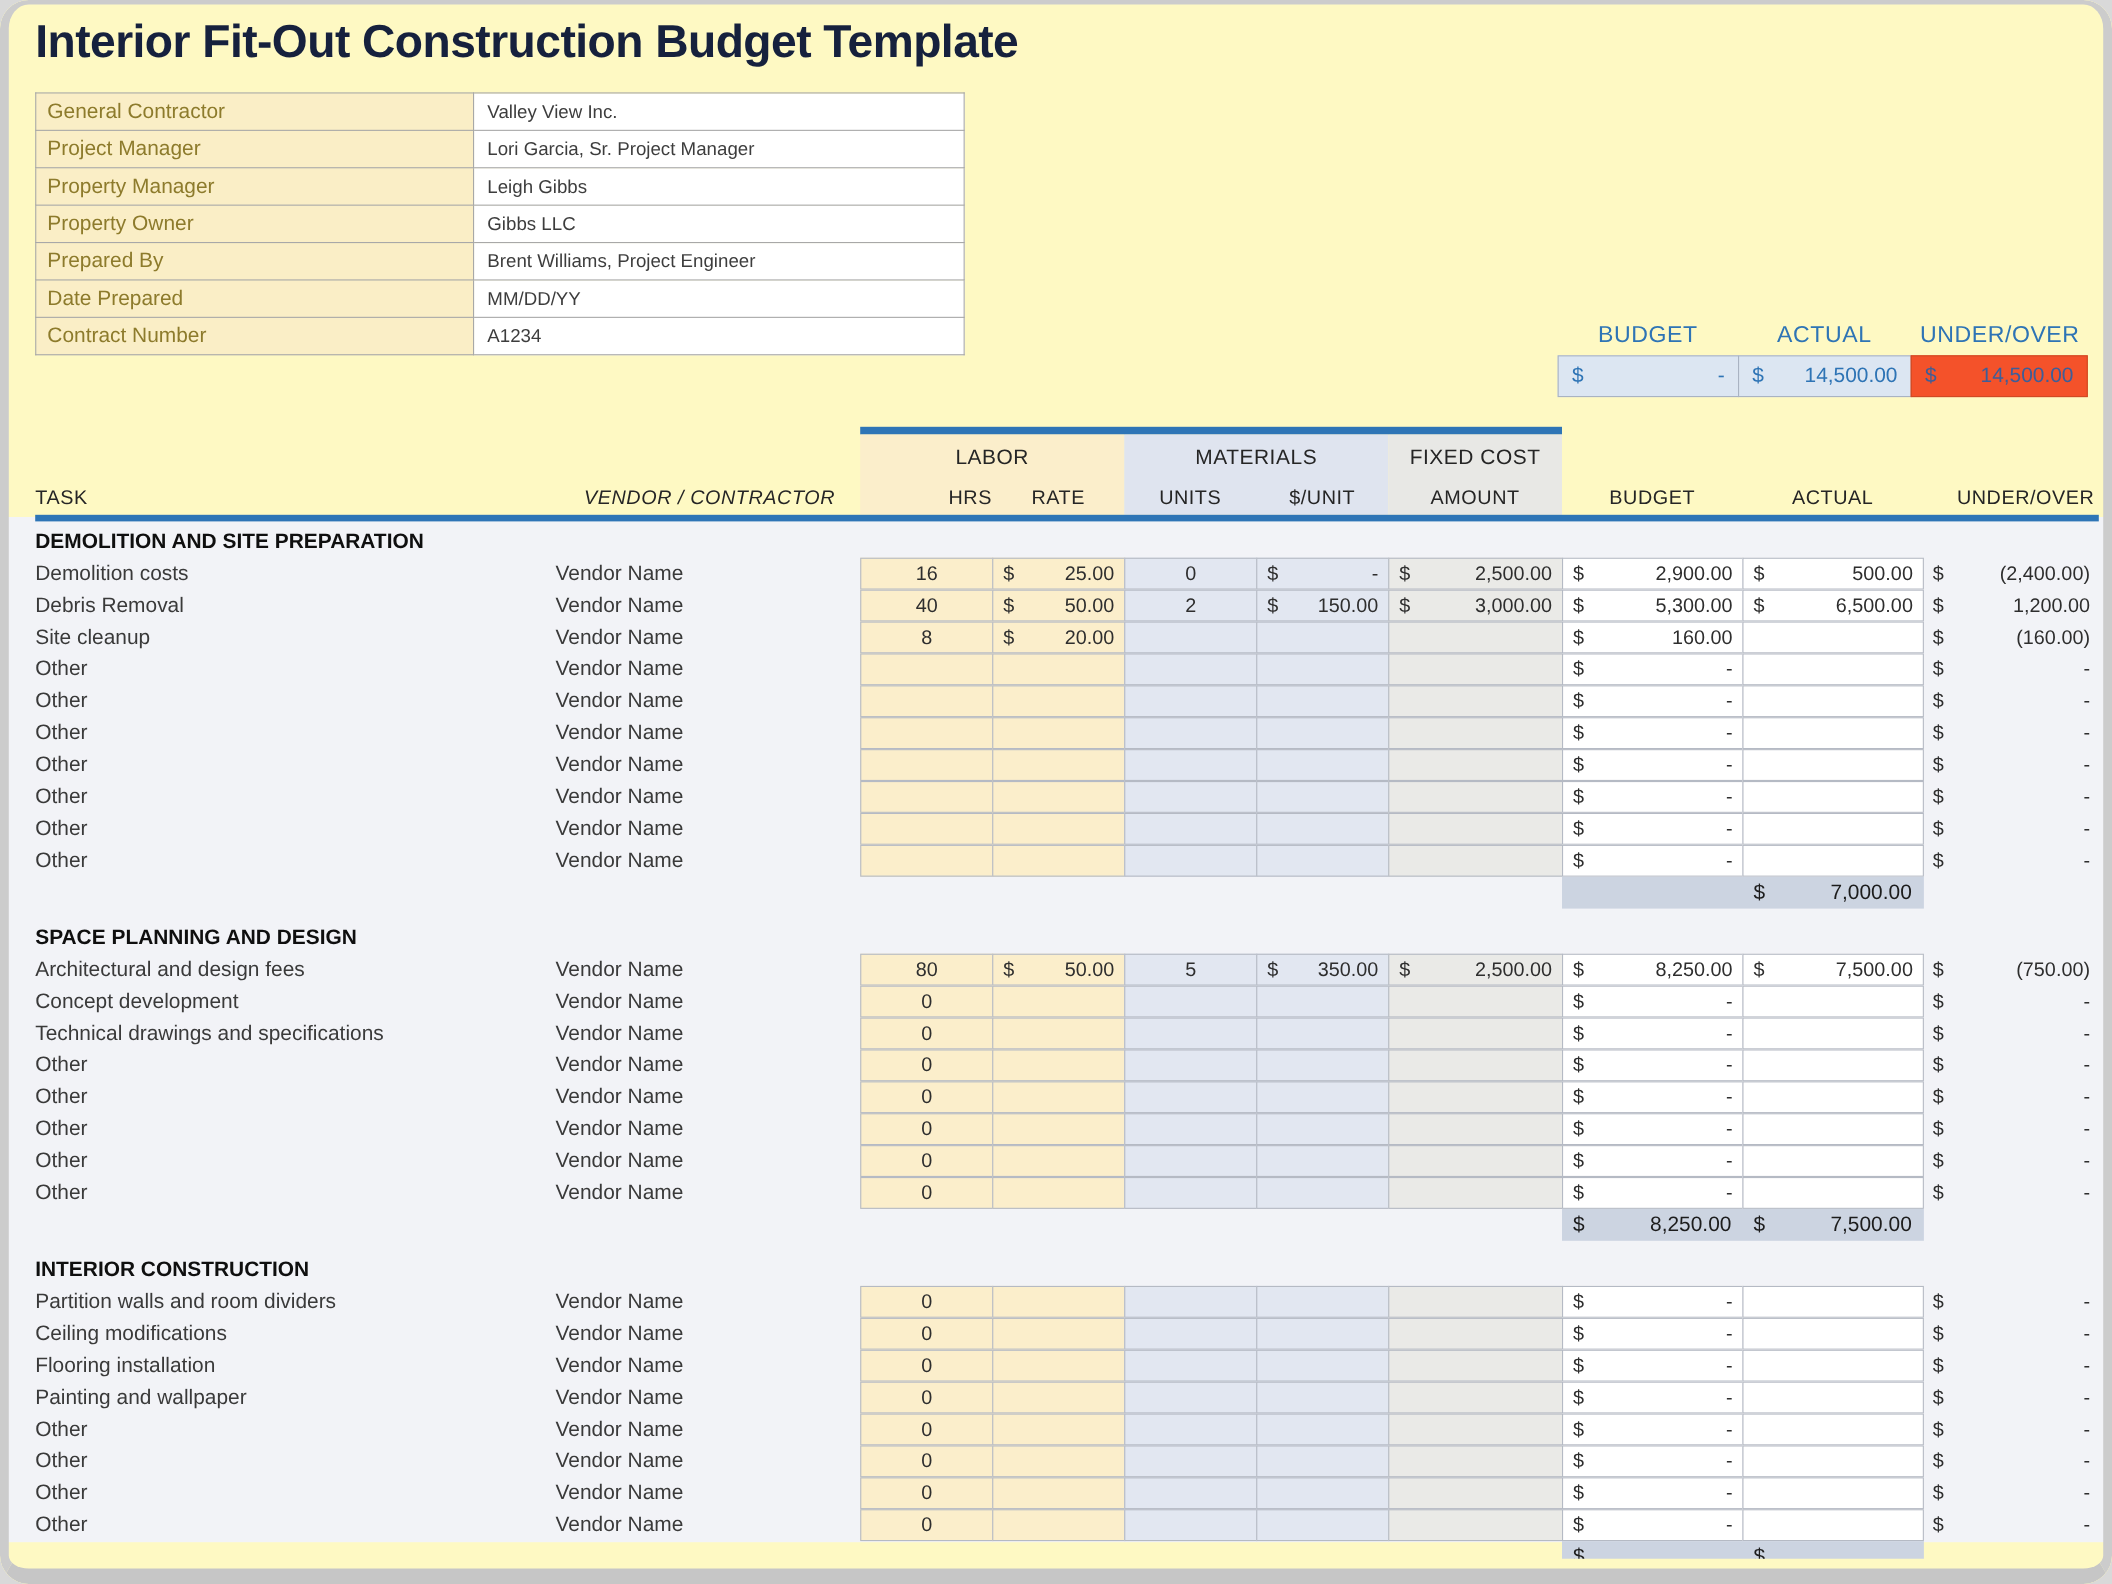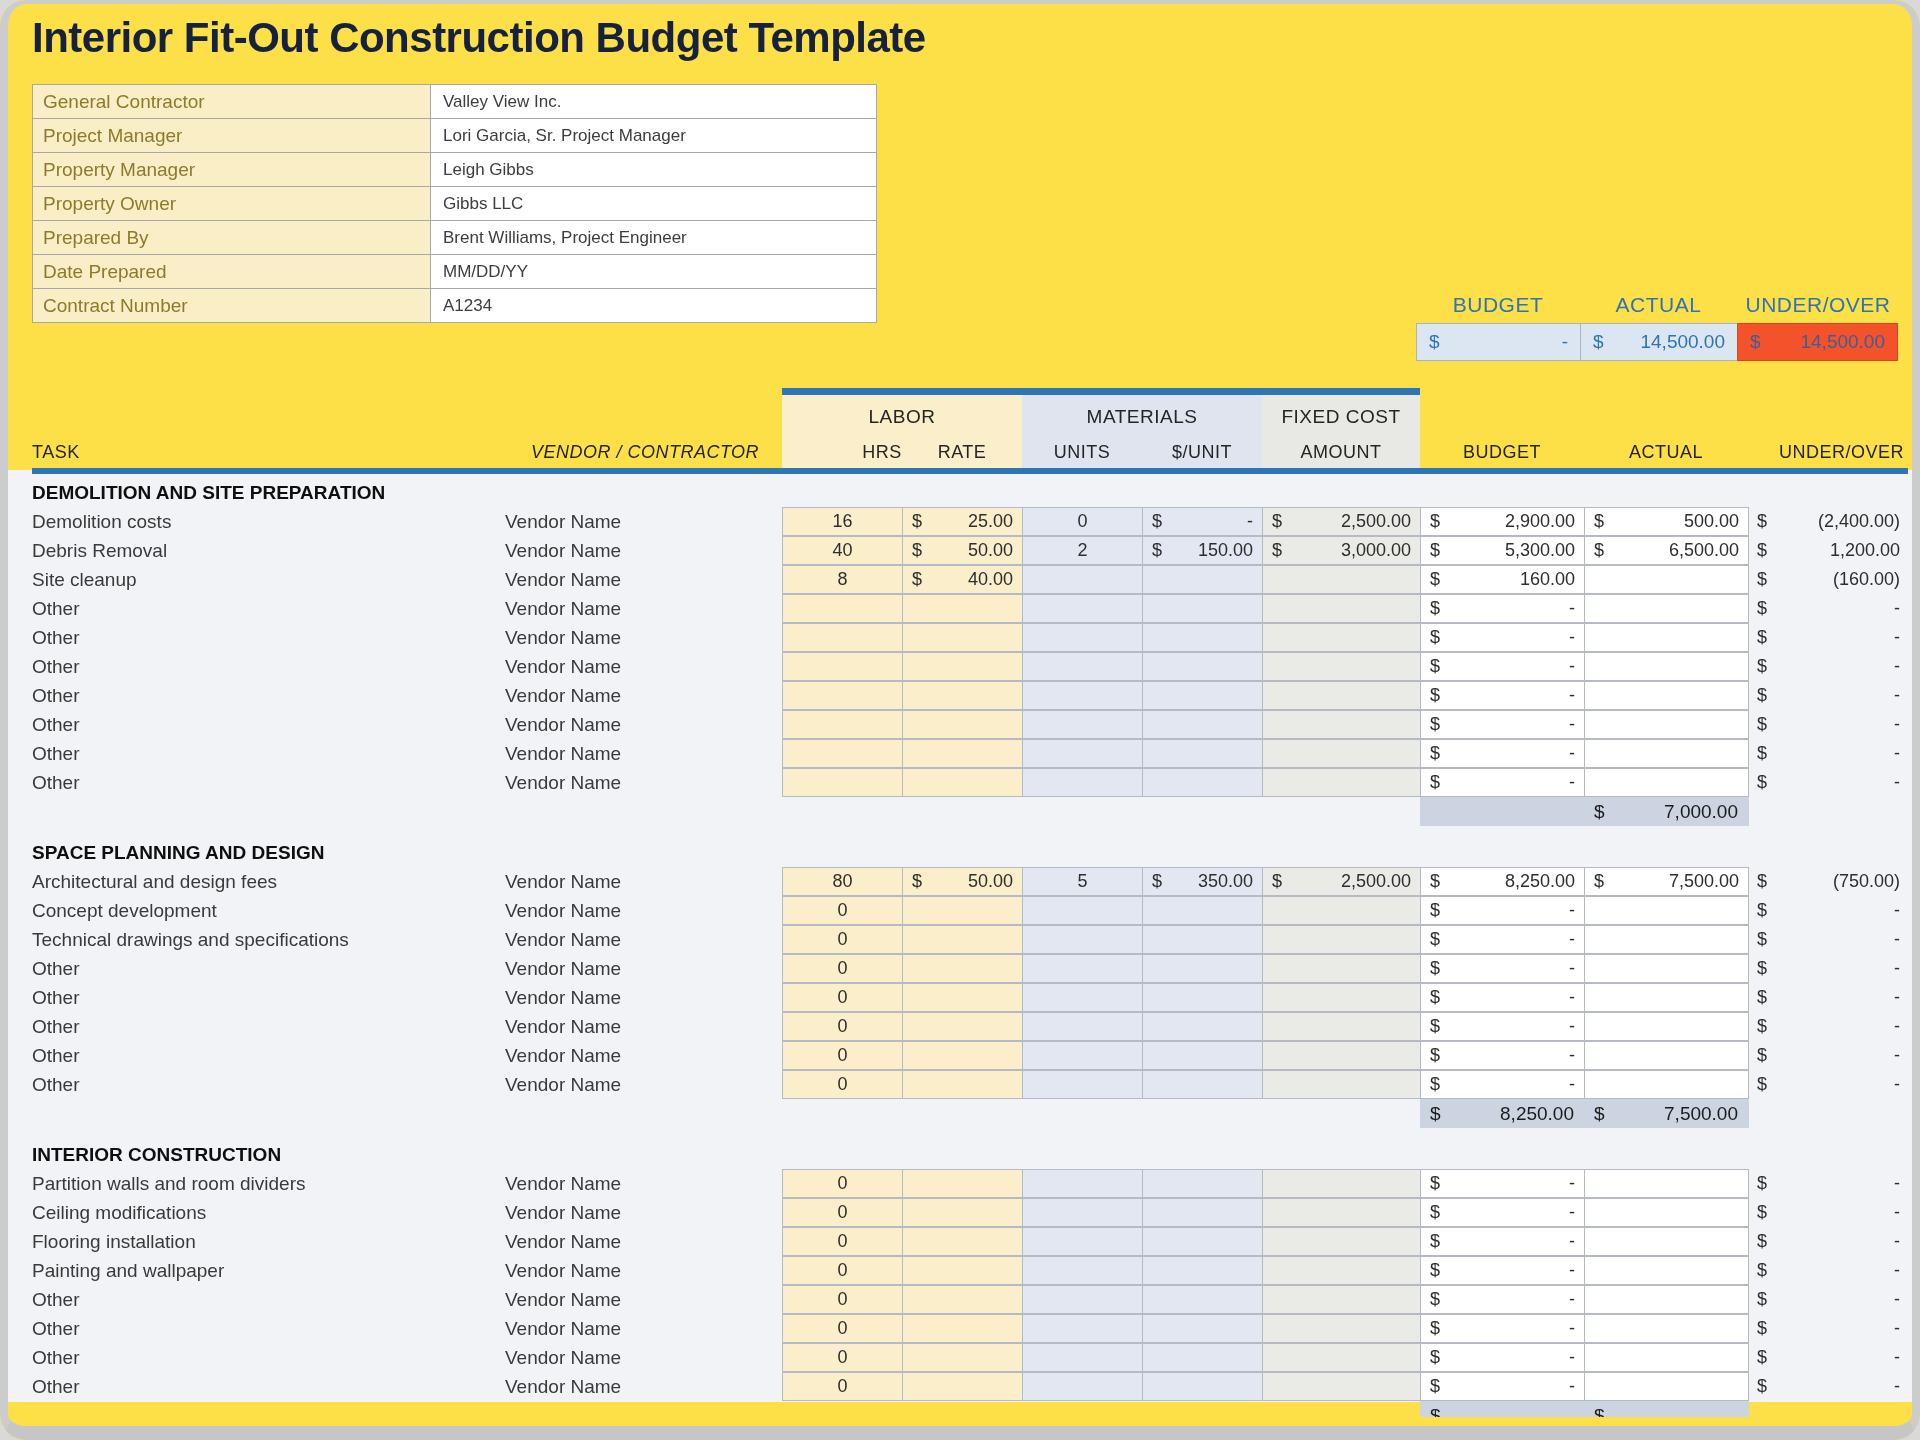--- a/index.html
+++ b/index.html
@@ -1,17 +1,17 @@
 <!DOCTYPE html>
 <html><head>
 <meta charset="utf-8">
 <style>
   html,body{margin:0;padding:0;width:1920px;height:1440px;background:#d9d9d9;
     font-family:"Liberation Sans",sans-serif;overflow:hidden;}
-  .page{position:absolute;inset:0;background:#fde047;border-radius:26px;overflow:hidden;}
+  .page{position:absolute;inset:0;background:#fef9c3;border-radius:26px;overflow:hidden;}
   .frame{position:absolute;inset:0;border-radius:26px;border:4px solid #cccccc;
     border-left-width:8px;border-right-width:8px;border-bottom:14px solid #c6c6c6;
     pointer-events:none;z-index:50;}
   .tint{position:absolute;left:0;top:470px;width:1920px;height:932px;background:#f2f3f7;}
 
   .title{position:absolute;left:32px;top:14px;font-size:42px;font-weight:800;
     color:#16213d;letter-spacing:-0.5px;}
 
   table.info{position:absolute;left:32px;top:84px;border-collapse:collapse;}
   table.info td{border:1px solid #a8a8a8;height:34px;box-sizing:border-box;}
@@ -229,21 +229,21 @@
           </div>
         </div>
         <div class="row">
           <div class="task">Site cleanup</div>
           <div class="vendor">Vendor Name</div>
           <div class="cellbox center c-hrs">
             <span class="val">8</span>
           </div>
           <div class="cellbox c-rate">
             <span class="cur">$</span>
-            <span class="val">40.00</span>
+            <span class="val">20.00</span>
           </div>
           <div class="cellbox center c-units">
             <span class="val"></span>
           </div>
           <div class="cellbox c-up"></div>
           <div class="cellbox c-amount"></div>
           <div class="cellbox c-budget">
             <span class="cur">$</span>
             <span class="val">160.00</span>
           </div>

